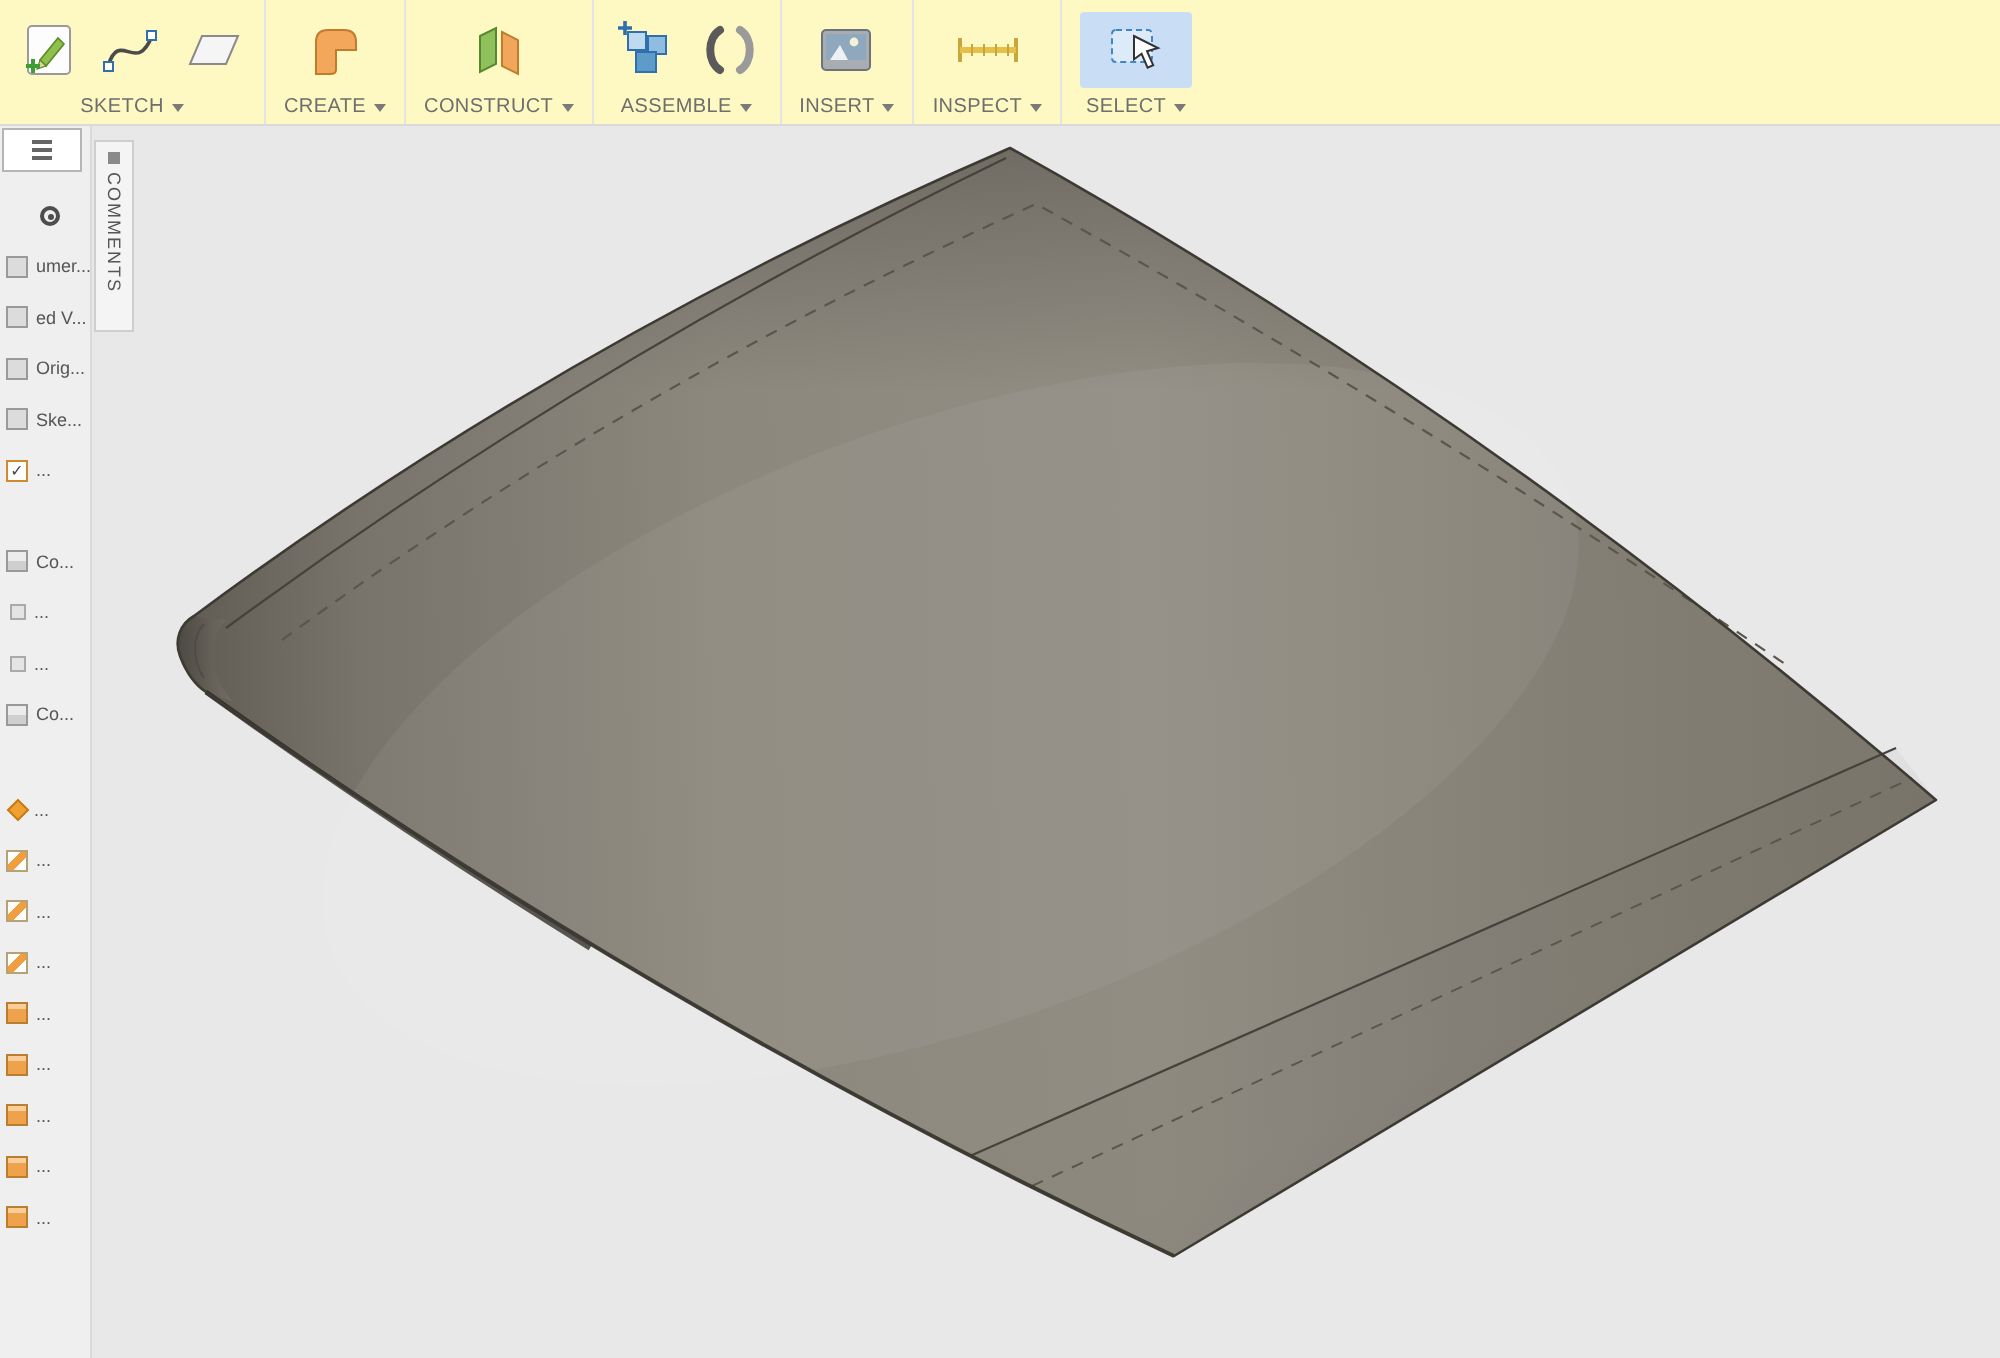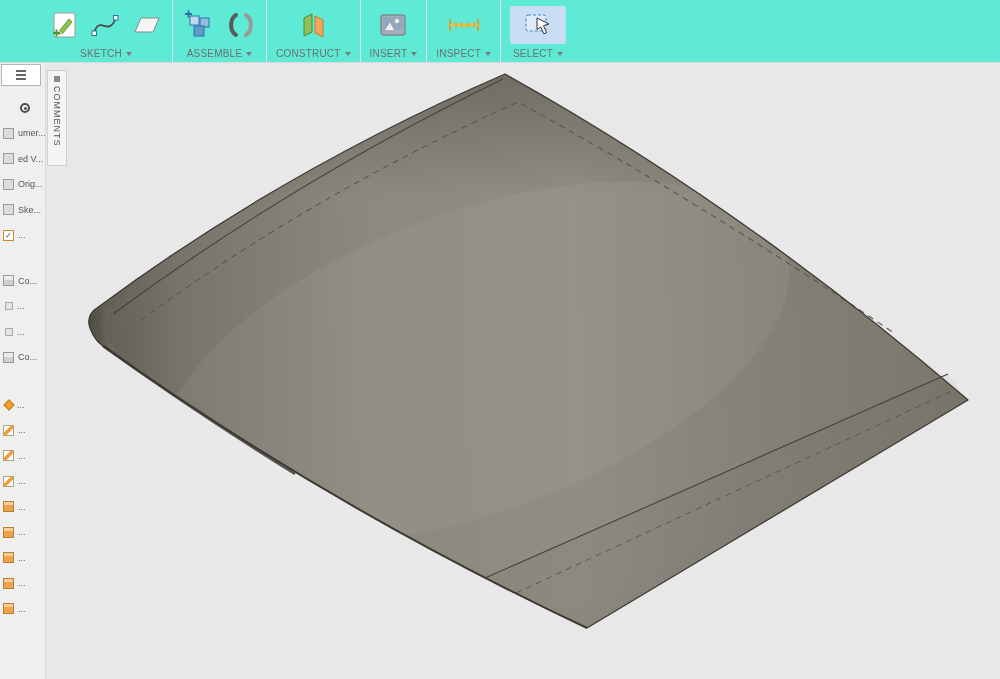--- a/index.html
+++ b/index.html
@@ -4,22 +4,22 @@
 <style>
   html,body{margin:0;padding:0;}
   body{
     width:1000px;height:679px;position:relative;overflow:hidden;
     background:#e8e8e8;
     font-family:"Liberation Sans", sans-serif;
   }
   
   .toolbar{
     position:absolute;top:0;left:0;right:0;height:62px;
-    background:#5eead4;border-bottom:1px solid #dadada;
-    display:flex;align-items:stretch;z-index:5;padding-left:40px;
+    background:#fef9c3;border-bottom:1px solid #dadada;
+    display:flex;align-items:stretch;z-index:5;
   }
   .tgroup{
     display:flex;flex-direction:column;align-items:center;justify-content:space-between;
     padding:4px 9px 3px;border-right:1px solid #e4e4e4;
   }
   .tgroup .ticons{display:flex;align-items:center;gap:11px;flex:1;}
   .tlabel{font-size:10px;color:#6e6e6e;display:flex;align-items:center;white-space:nowrap;margin-top:2px;letter-spacing:.2px;}
   .caret{width:0;height:0;border-left:3.5px solid transparent;border-right:3.5px solid transparent;border-top:4px solid #7a7a7a;display:inline-block;margin-left:4px;}
   .sel-hl{background:#c9def5;border-radius:2px;padding:4px 13px;}
   .tgroup svg{display:block;}
@@ -85,50 +85,61 @@
       <svg width="32" height="26" viewBox="0 0 32 26">
         <path d="M4 20 L10 6 L28 6 L22 20 Z" fill="#f5f5f5" stroke="#8a8a8a"></path>
       </svg>
     </div>
     <div class="tlabel">
         <span>SKETCH</span>
         <span class="caret"></span>
       </div>
   </div>
 
-
+  <div class="tgroup">
+    <div class="ticons">
+      <svg width="34" height="34" viewBox="0 0 34 34">
+        <path d="M7 13 Q7 7 13 7 L21 7 Q27 7 27 13 L27 17 L17 17 L17 27 Q17 29 14 29 L7 29 Z" fill="#f3a75a" stroke="#c07c2c"></path>
+      </svg>
+    </div>
+    <div class="tlabel">
+        <span>CREATE</span>
+        <span class="caret"></span>
+      </div>
+  </div>
+
+
+  <div class="tgroup">
+    <div class="ticons">
+      <svg width="32" height="32" viewBox="0 0 32 32">
+        <path d="M7 9 L15 5 L15 23 L7 27 Z" fill="#8fc05b" stroke="#55892b"></path>
+        <path d="M18 7 L26 11 L26 28 L18 24 Z" fill="#f2a65b" stroke="#c07c2c"></path>
+      </svg>
+    </div>
+    <div class="tlabel">
+        <span>CONSTRUCT</span>
+        <span class="caret"></span>
+      </div>
+  </div>
 
   <div class="tgroup">
     <div class="ticons">
       <svg width="32" height="32" viewBox="0 0 32 32">
         <path d="M3 5 h7 M6.5 1.5 v7" stroke="#2f6fae" stroke-width="1.8"></path>
         <rect x="8" y="7" width="9" height="9" fill="#bfd9ef" stroke="#2f6fae"></rect>
         <rect x="18" y="9" width="9" height="9" fill="#8fbcdf" stroke="#2f6fae"></rect>
         <rect x="12" y="17" width="10" height="10" fill="#5d9bc9" stroke="#2f6fae"></rect>
       </svg>
       <svg width="32" height="32" viewBox="0 0 32 32">
         <path d="M11 6 C 4.5 10, 4.5 22, 11 26" fill="none" stroke="#5a5a5a" stroke-width="4" stroke-linecap="round"></path>
         <path d="M21 6 C 27.5 10, 27.5 22, 21 26" fill="none" stroke="#9a9a9a" stroke-width="4" stroke-linecap="round"></path>
       </svg>
     </div>
     <div class="tlabel">
         <span>ASSEMBLE</span>
-        <span class="caret"></span>
-      </div>
-  </div>
-
-  <div class="tgroup">
-    <div class="ticons">
-      <svg width="32" height="32" viewBox="0 0 32 32">
-        <path d="M7 9 L15 5 L15 23 L7 27 Z" fill="#8fc05b" stroke="#55892b"></path>
-        <path d="M18 7 L26 11 L26 28 L18 24 Z" fill="#f2a65b" stroke="#c07c2c"></path>
-      </svg>
-    </div>
-    <div class="tlabel">
-        <span>CONSTRUCT</span>
         <span class="caret"></span>
       </div>
   </div>
 
   <div class="tgroup">
     <div class="ticons">
       <svg width="32" height="28" viewBox="0 0 32 28">
         <rect x="4" y="4" width="24" height="20" rx="2" fill="#a8adb3" stroke="#6e737a"></rect>
         <rect x="6" y="6" width="20" height="13" fill="#8fa8bd"></rect>
         <path d="M8 19 L13 11.5 L17 19 Z" fill="#eef1f3"></path>

